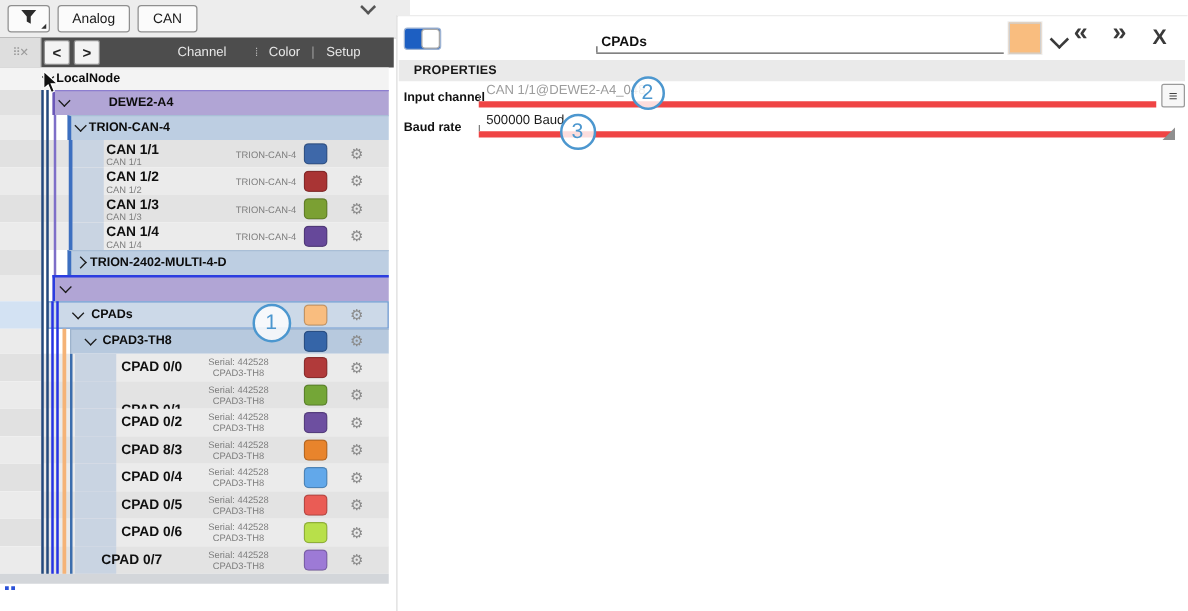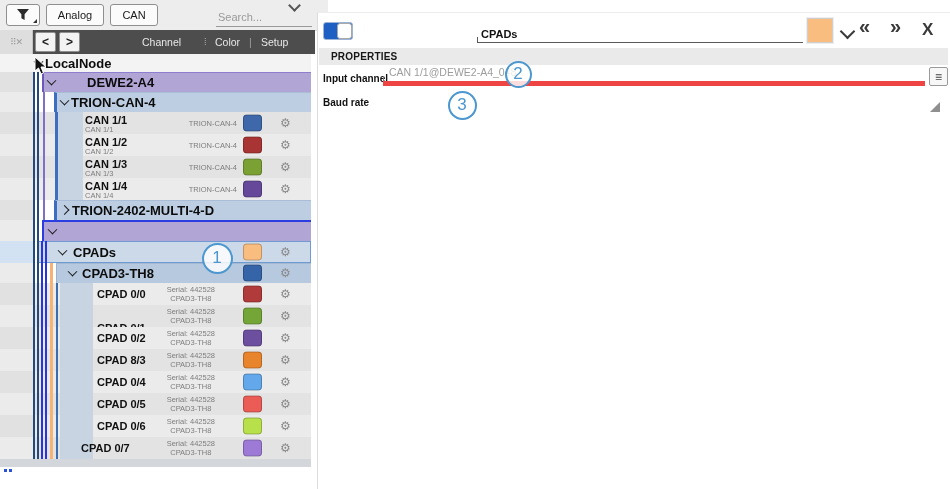--- a/index.html
+++ b/index.html
@@ -40,21 +40,21 @@
   .gutter{position:absolute;left:0;top:0;bottom:0;width:33px;}
   .stripe{position:absolute;left:33px;right:4px;top:0;bottom:0;}
   .band{position:absolute;top:0;bottom:0;background:#c9d4e2;}
   .rootbg{position:absolute;left:33px;right:4px;top:0;bottom:0;background:#f3f3f3;}
   .gbox{position:absolute;top:0;bottom:0;right:4px;box-sizing:border-box;}
   .gbox.purple{background:#b1a5d5;border-top:1px solid #8d7ed0;border-left:2px solid #6b58b8;}
   .gbox.steel{background:#bdcee2;border-top:1px solid #a9bed6;border-left:3px solid #3c6fc0;}
   .gbox.steel3{background:#b7c9de;border-top:1px solid #a3b9d2;border-left:1px solid #9db3cc;}
   .gbox.purpleblue{background:#b1a5d5;border-top:2px solid #2b3de0;border-left:2px solid #2b3de0;}
   .gbox.selected{background:#ccd9e8;border:1px solid #709bd2;}
-  .glabel{position:absolute;top:50%;transform:translateY(-50%);font-weight:bold;font-size:13px;
+  .glabel{position:absolute;top:50%;transform:translateY(-50%);font-weight:bold;font-size:10px;
         color:#0c0c0c;white-space:nowrap;}
   .ctitle{position:absolute;font-weight:bold;font-size:11px;color:#101010;white-space:nowrap;}
   .csub{position:absolute;font-size:7.5px;color:#7d7d7d;white-space:nowrap;}
   .meta{position:absolute;font-size:7.5px;color:#7d7d7d;line-height:9px;text-align:center;white-space:nowrap;}
   .swatch{position:absolute;left:243px;top:50%;transform:translateY(-50%);width:19px;height:17px;
         border-radius:4px;border:1px solid rgba(0,0,0,0.22);box-sizing:border-box;}
   .gear{position:absolute;left:280px;top:50%;transform:translateY(-50%);font-size:12px;color:#8a8a8a;line-height:12px;}
   .chev{position:absolute;top:50%;width:6px;height:6px;border-right:1.7px solid #1a1a1a;
         border-bottom:1.7px solid #1a1a1a;}
   .chev.down{transform:translateY(-70%) rotate(45deg);}
@@ -123,21 +123,20 @@
       <div class="tbtn filter-btn">
         <span>
           <svg width="14" height="13" viewBox="0 0 14 13">
               <path d="M1 1 H13 L8.6 6.2 V12 L5.4 10.2 V6.2 Z" fill="#2b2b2b"></path>
             </svg>
         </span>
         <span class="filter-corner"></span>
       </div>
       <div class="tbtn analog-btn">Analog</div>
       <div class="tbtn can-btn">CAN</div>
-      <input class="search-input" placeholder="Search..." style="">
       <span class="top-chev"></span>
     </div>
 
     <div class="list-header">
       <div class="gutter-head">⠿✕</div>
       <div class="navbtn nav-back">&lt;</div>
       <div class="navbtn nav-fwd">&gt;</div>
       <span class="hcol h-channel">Channel</span>
       <span class="hcol h-div1">⁞</span>
       <span class="hcol h-color">Color</span>
@@ -369,20 +368,21 @@
 
     <div class="props-bar">
       <span class="props-title">PROPERTIES</span>
     </div>
 
     <span class="f-label r1">Input channel</span>
     <div class="f-line r1">CAN 1/1@DEWE2-A4_048</div>
     <div class="list-btn">≡</div>
 
     <span class="f-label r2">Baud rate</span>
+    <div class="f-line r2">500000 Baud</div>
     <div class="grip-tri"></div>
   </div>
 
   <div id="ann-layer">
       <div class="ann" style="left: 201.5px; top: 242.5px; width: 31px; height: 31px;">1</div>
       <div class="ann" style="left: 504.5px; top: 60.5px; width: 27px; height: 27px;">2</div>
       <div class="ann" style="left: 447.5px; top: 90.5px; width: 29px; height: 29px;">3</div>
     </div>
 </div>
 

